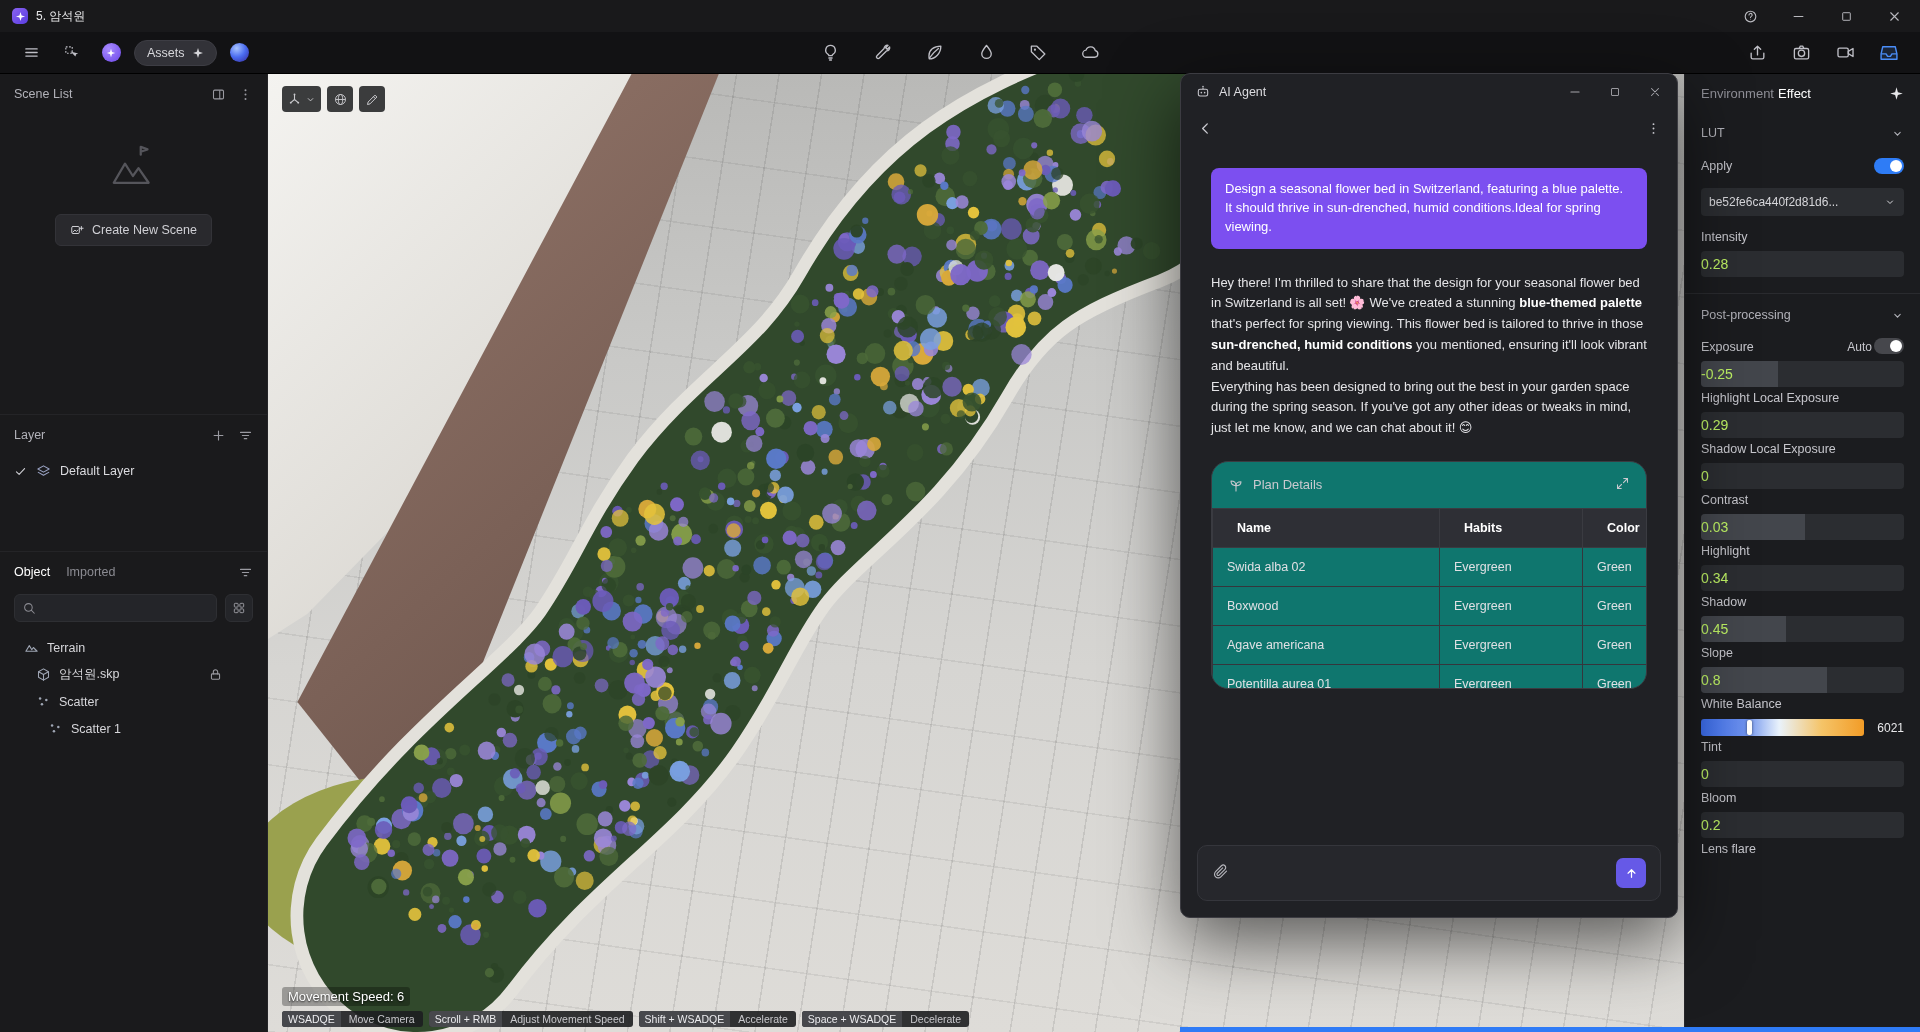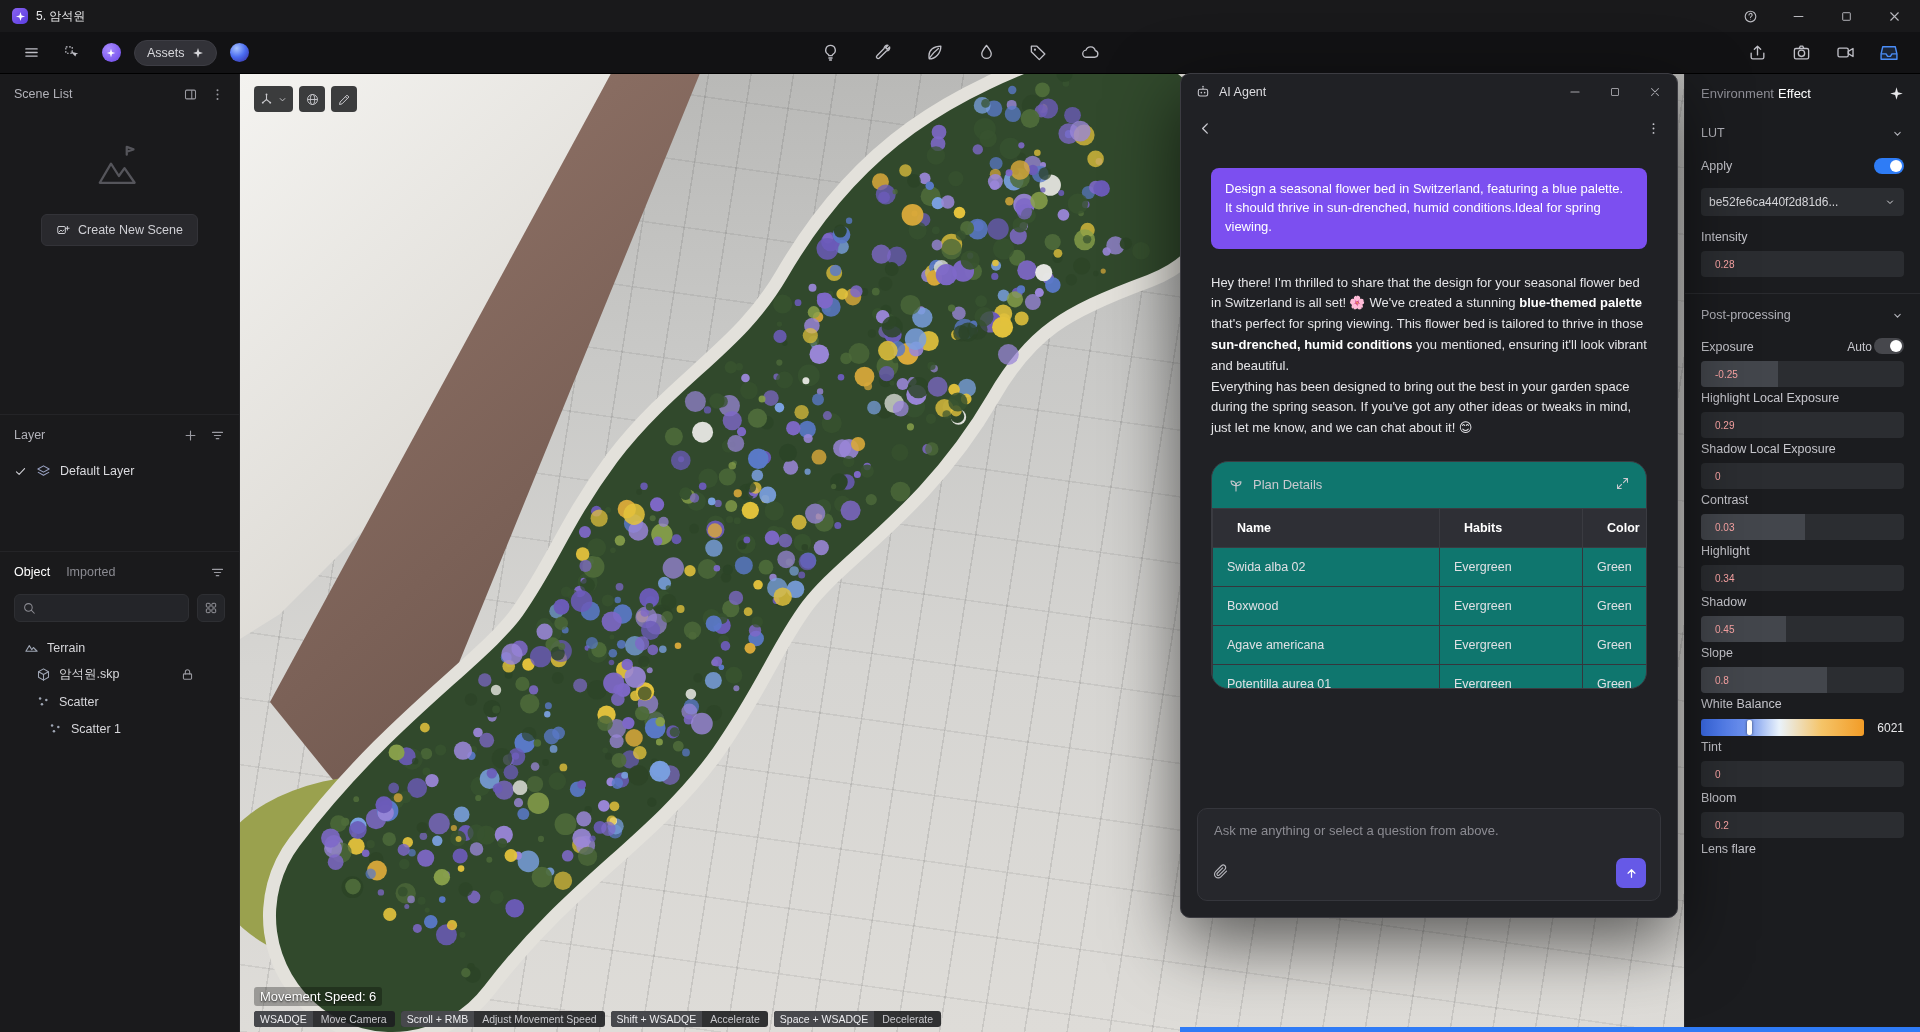--- a/index.html
+++ b/index.html
@@ -29,21 +29,21 @@
     border-radius:13px;padding:0 12px;font-size:12.5px;color:#d6d6da}
   .sphere{width:19px;height:19px;border-radius:50%;background:radial-gradient(circle at 35% 28%,#a8c4ff,#4a6cf0 48%,#3a3ab0 85%)}
   .tool-center{position:absolute;left:50%;transform:translateX(-50%);display:flex;gap:18px;align-items:center}
   .tool-right{margin-left:auto;display:flex;gap:10px;align-items:center}
   .blue-ic{color:#4a8df8}
 
   
   .content{display:flex;height:958px}
 
   
-  .sidebar{width:240px;background:#1a1a1c;display:flex;flex-direction:column;border-right:1px solid #242427}
+  .sidebar{width:268px;background:#1a1a1c;display:flex;flex-direction:column;border-right:1px solid #242427}
   .sec{border-bottom:1px solid #242427}
   .sec-scenes{height:341px}
   .sec-layers{height:137px}
   .sec-objects{flex:1;border-bottom:none}
   .sec-header{height:40px;display:flex;align-items:center;padding:0 14px;color:#b2b2b9;font-size:12.5px;gap:16px}
   .sec-actions{margin-left:auto;display:flex;gap:12px;color:#9a9aa1;align-items:center}
   .scene-body{display:flex;flex-direction:column;align-items:center;padding-top:26px;gap:20px;color:#55555b}
   .create-btn{display:inline-flex;align-items:center;gap:8px;background:#29292d;border:1px solid #333338;
     border-radius:6px;height:32px;padding:0 14px;font-size:12.5px;color:#cfcfd4}
   .layer-row{display:flex;align-items:center;gap:9px;height:32px;padding:0 14px;font-size:12.5px;color:#dcdce0}
@@ -90,21 +90,21 @@
   .toggle i{position:absolute;top:2px;left:2px;width:12px;height:12px;border-radius:50%;background:#fff}
   .toggle.on{background:#2e7cf6}
   .toggle.on i{left:16px}
   .toggle.dark{background:#46474c}
   .rp-dropdown{margin-top:10px;height:28px;background:#2b2d31;border-radius:4px;display:flex;align-items:center;
     justify-content:space-between;padding:0 8px;font-size:12px;color:#d6d6da;gap:6px}
   .rp-dropdown span{overflow:hidden;white-space:nowrap;text-overflow:ellipsis}
   .rp-label-line{margin-top:14px;font-size:12.5px;color:#c6c6cc}
   .value-box{position:relative;height:26px;margin-top:7px;background:#2b2d31;border-radius:4px;overflow:hidden;display:flex;align-items:center}
   .vb-fill{position:absolute;left:0;top:0;bottom:0;background:#43464c}
-  .value-box span{position:relative;padding-left:14px;font-size:10px;color:#fca5a5}
+  .value-box span{position:relative;padding-left:0;font-size:14px;color:#bef264}
   .rp-divider{height:1px;background:#2a2b2f;margin:16px -16px 0}
   .pp-field{margin-top:0}
   .pp-label-row{display:flex;align-items:flex-end;font-size:12.5px;color:#c6c6cc;min-height:18px}
   .pp-auto{font-size:12px;color:#c6c6cc;margin-right:2px}
   .wb-row{display:flex;align-items:center;gap:10px;margin-top:8px}
   .wb-bar{flex:1;height:17px;border-radius:3px;position:relative;
     background:linear-gradient(90deg,#3c6ef0 0%,#6f93ee 28%,#e9f2fb 48%,#f5c468 74%,#f29c27 100%)}
   .wb-handle{position:absolute;top:1px;bottom:1px;width:5px;border-radius:2px;background:#fff;box-shadow:0 0 3px rgba(0,0,0,.6)}
   .wb-value{font-size:12px;color:#e8e8ea;min-width:30px;text-align:right}
 
@@ -1476,21 +1476,20 @@
                   <td>Green</td>
                 </tr>
               </tbody>
             </table>
         </div>
       </div>
     </div>
 
     <div class="ai-input-area">
       <div class="ai-input-box">
-        <div class="ai-ph">Ask me anything or select a question from above.</div>
         <div class="ai-input-row">
           <button class="clip-btn"><span class="icon">
                 <svg viewBox="0 0 24 24" width="17" height="17" fill="none" stroke="currentColor" stroke-width="1.6" stroke-linecap="round" stroke-linejoin="round">
                   <path d="M20.5 11.5l-8 8a5.2 5.2 0 0 1-7.4-7.4l8.2-8.2a3.5 3.5 0 0 1 5 5l-8.2 8.2a1.8 1.8 0 0 1-2.6-2.6l7.6-7.6"></path>
                 </svg>
               </span></button>
           <button class="send-btn">
               <span class="icon">
                 <svg viewBox="0 0 24 24" width="15" height="15" fill="none" stroke="currentColor" stroke-width="2" stroke-linecap="round" stroke-linejoin="round">
                   <path d="M12 18V6M6.5 11.5L12 6l5.5 5.5"></path>

